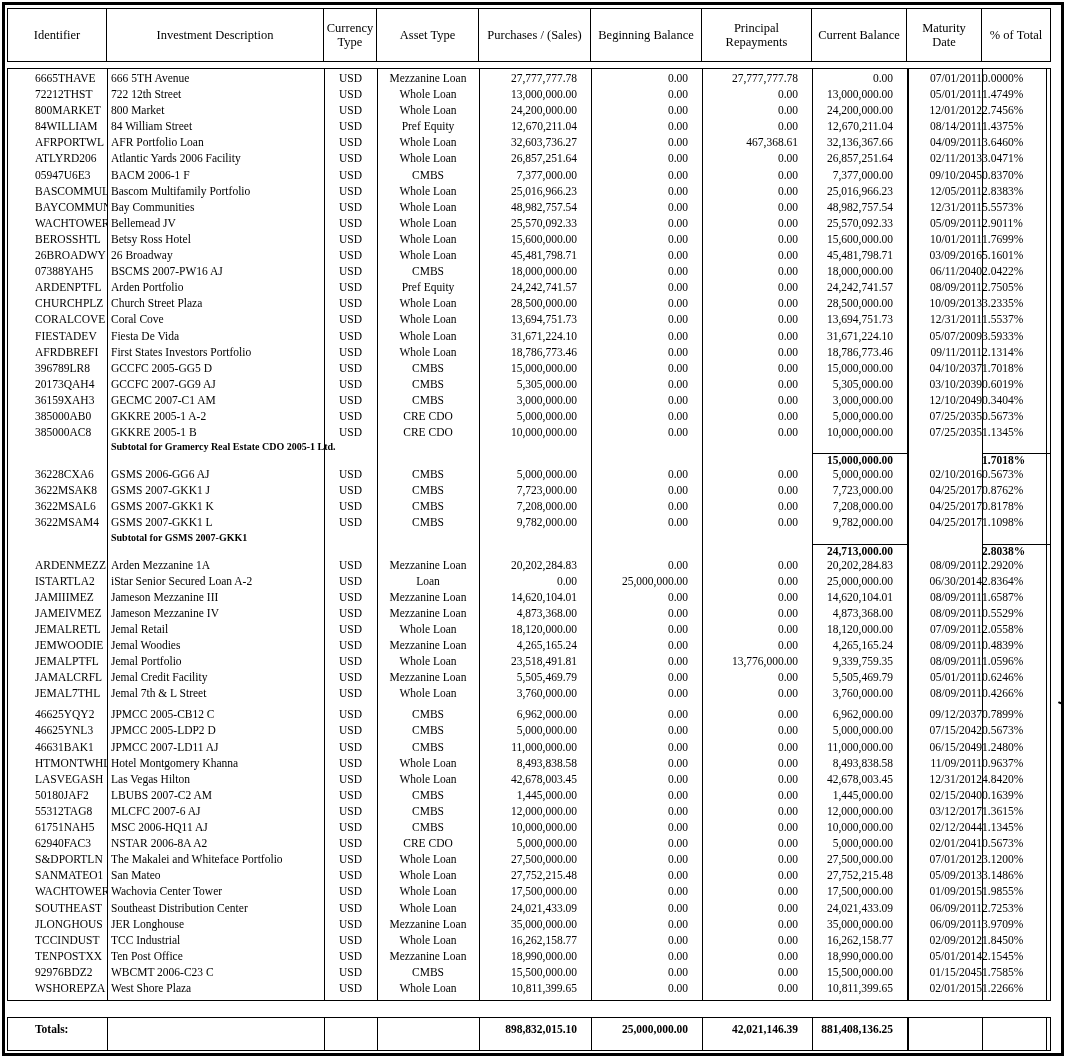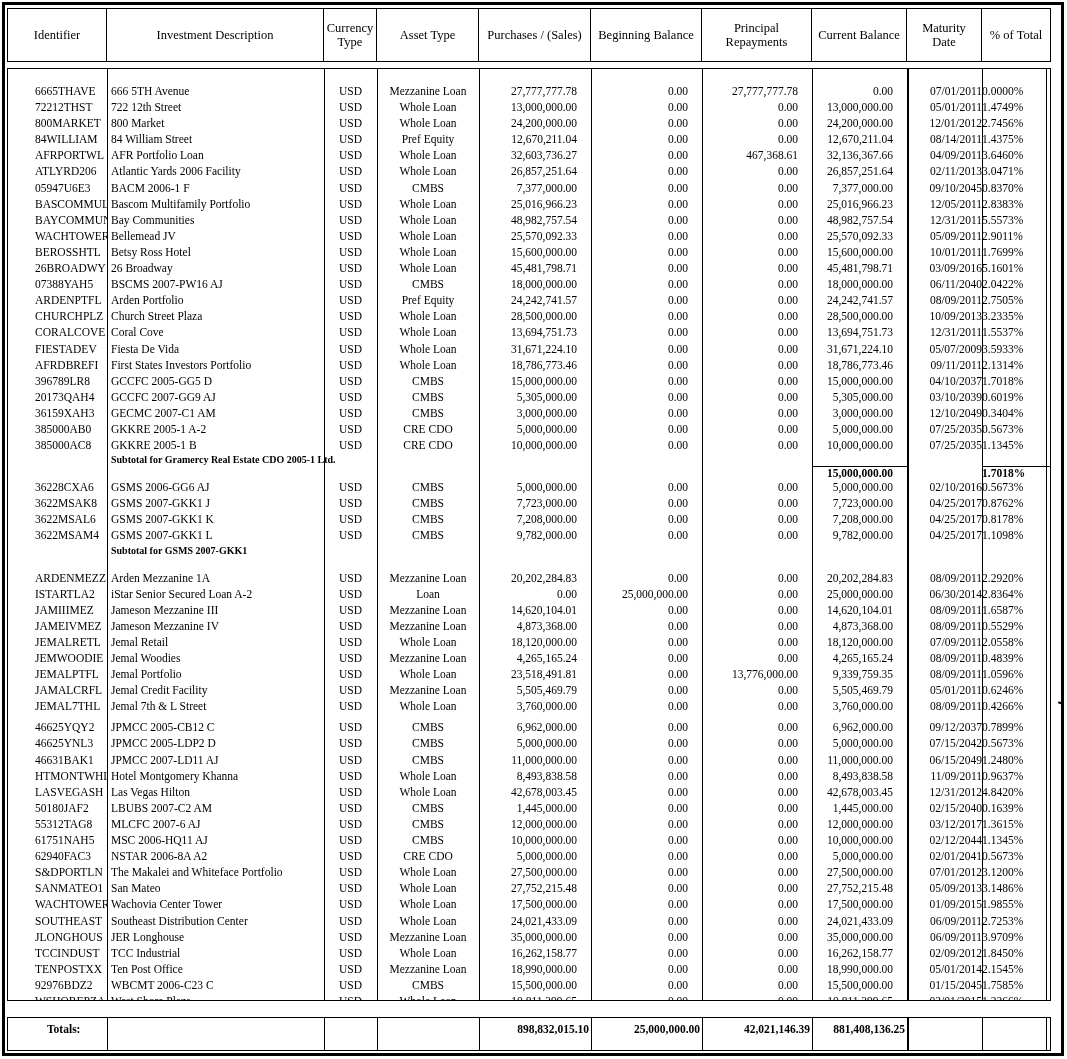--- a/index.html
+++ b/index.html
@@ -21,21 +21,21 @@
     margin:3px 0 0 2px; width:1044px; height:54px; border:1px solid #000;
   }
   .hdr-box .hcell {
     border-right:1px solid #000; display:flex; align-items:center; justify-content:center;
     text-align:center; font-size:12.5px; line-height:14px; padding:0 4px;
   }
   .hdr-box .hcell:last-child { border-right:none; }
   
   .data-box {
     margin:6px 0 16px 2px; width:1044px; height:933px; border:1px solid #000;
-    position:relative; padding-top:14px; overflow:hidden;
+    position:relative; padding-top:1px; overflow:hidden;
   }
   .vline { position:absolute; top:0; bottom:0; background:#000; }
   .row { position:relative; height:16.1px; }
   .cell { font-size:11.5px; line-height:16.1px; white-space:nowrap; overflow:hidden; }
   .c-id   { padding-left:27px; }
   .c-desc { padding-left:4px; }
   .c-cur, .c-asset { text-align:center; }
   .c-num  { text-align:right; padding-right:14px; }
   .c-date { text-align:right; }
   .c-pct  { text-align:left; padding-right:19px; }
@@ -46,21 +46,21 @@
     font-weight:bold; font-size:10px; white-space:nowrap; z-index:2; background:transparent;
   }
   .st-vals { position:absolute; left:0; right:0; bottom:0; height:13px; }
   .st-vals .cell { line-height:12px; font-weight:bold; }
   .st-line { border-top:1px solid #000; }
   
   .totals-box {
     margin:9px 0 0 2px; width:1044px; height:34px; border:1px solid #000;
     position:relative;
   }
-  .totals-box .grid { position:absolute; left:12px; right:0; top:4px; }
+  .totals-box .grid { position:absolute; left:0; right:0; top:4px; }
   .totals-box .cell { font-weight:bold; font-size:11.5px; line-height:15px; }
   .stray-mark {
     position:absolute; left:1058px; top:702px; width:5px; height:2px;
     background:#000; transform:rotate(18deg); border-radius:1px;
   }
 </style>
 </head>
 <body>
 
 <div class="sheet">
@@ -406,20 +406,24 @@
           <div class="cell c-asset">CMBS</div>
           <div class="cell c-num">9,782,000.00</div>
           <div class="cell c-num">0.00</div>
           <div class="cell c-num">0.00</div>
           <div class="cell c-num">9,782,000.00</div>
           <div class="cell c-date">04/25/2017</div>
           <div class="cell c-pct">1.1098%</div>
         </div>
         <div class="subtotal">
           <div class="st-label">Subtotal for GSMS 2007-GKK1</div>
+          <div class="grid st-vals">
+            <div class="cell c-num st-line" style="grid-column: 8;">24,713,000.00</div>
+            <div class="cell c-pct st-line" style="grid-column: 10;">2.8038%</div>
+          </div>
         </div>
         <div class="grid row">
           <div class="cell c-id">ARDENMEZZ</div>
           <div class="cell c-desc">Arden Mezzanine 1A</div>
           <div class="cell c-cur">USD</div>
           <div class="cell c-asset">Mezzanine Loan</div>
           <div class="cell c-num">20,202,284.83</div>
           <div class="cell c-num">0.00</div>
           <div class="cell c-num">0.00</div>
           <div class="cell c-num">20,202,284.83</div>

